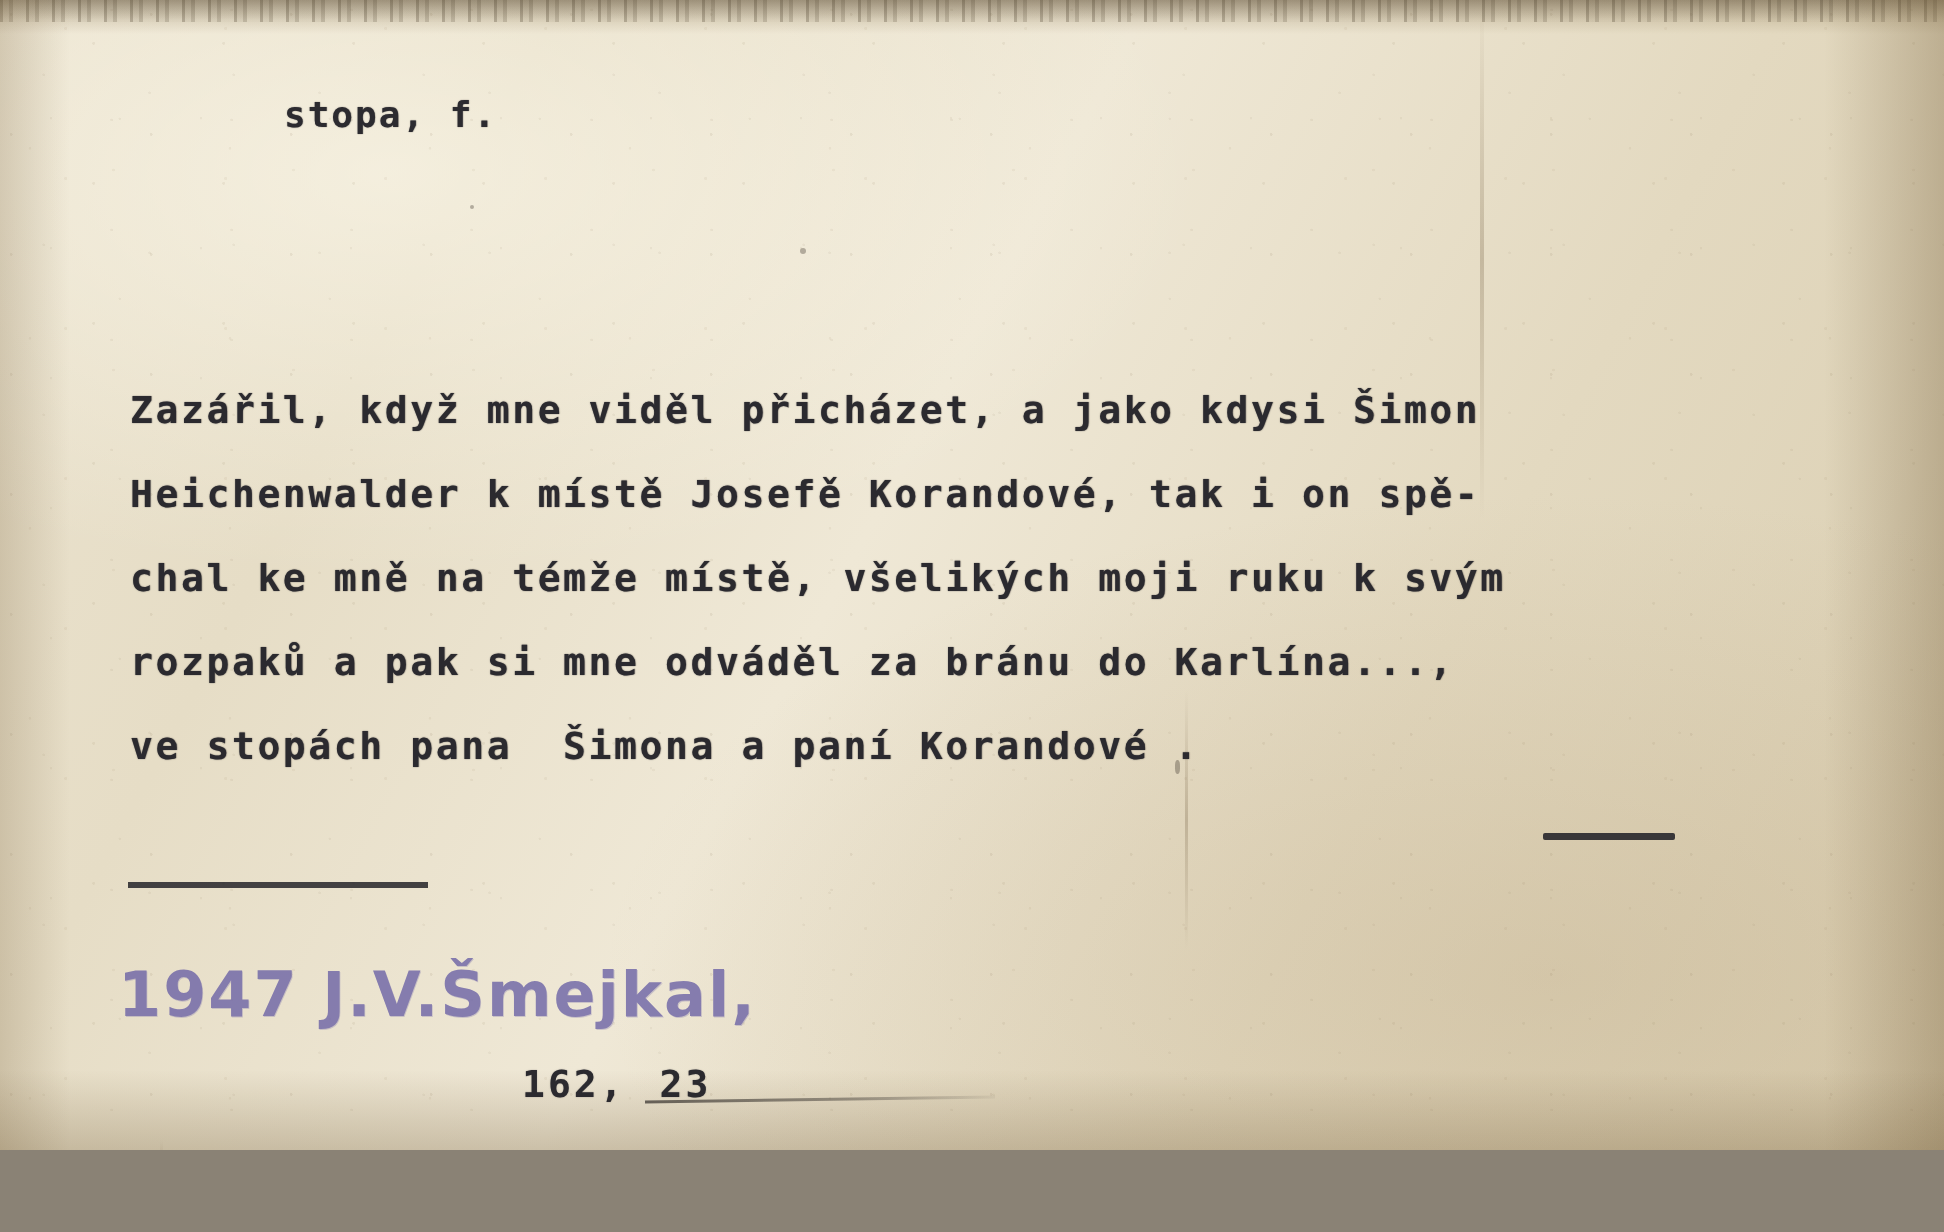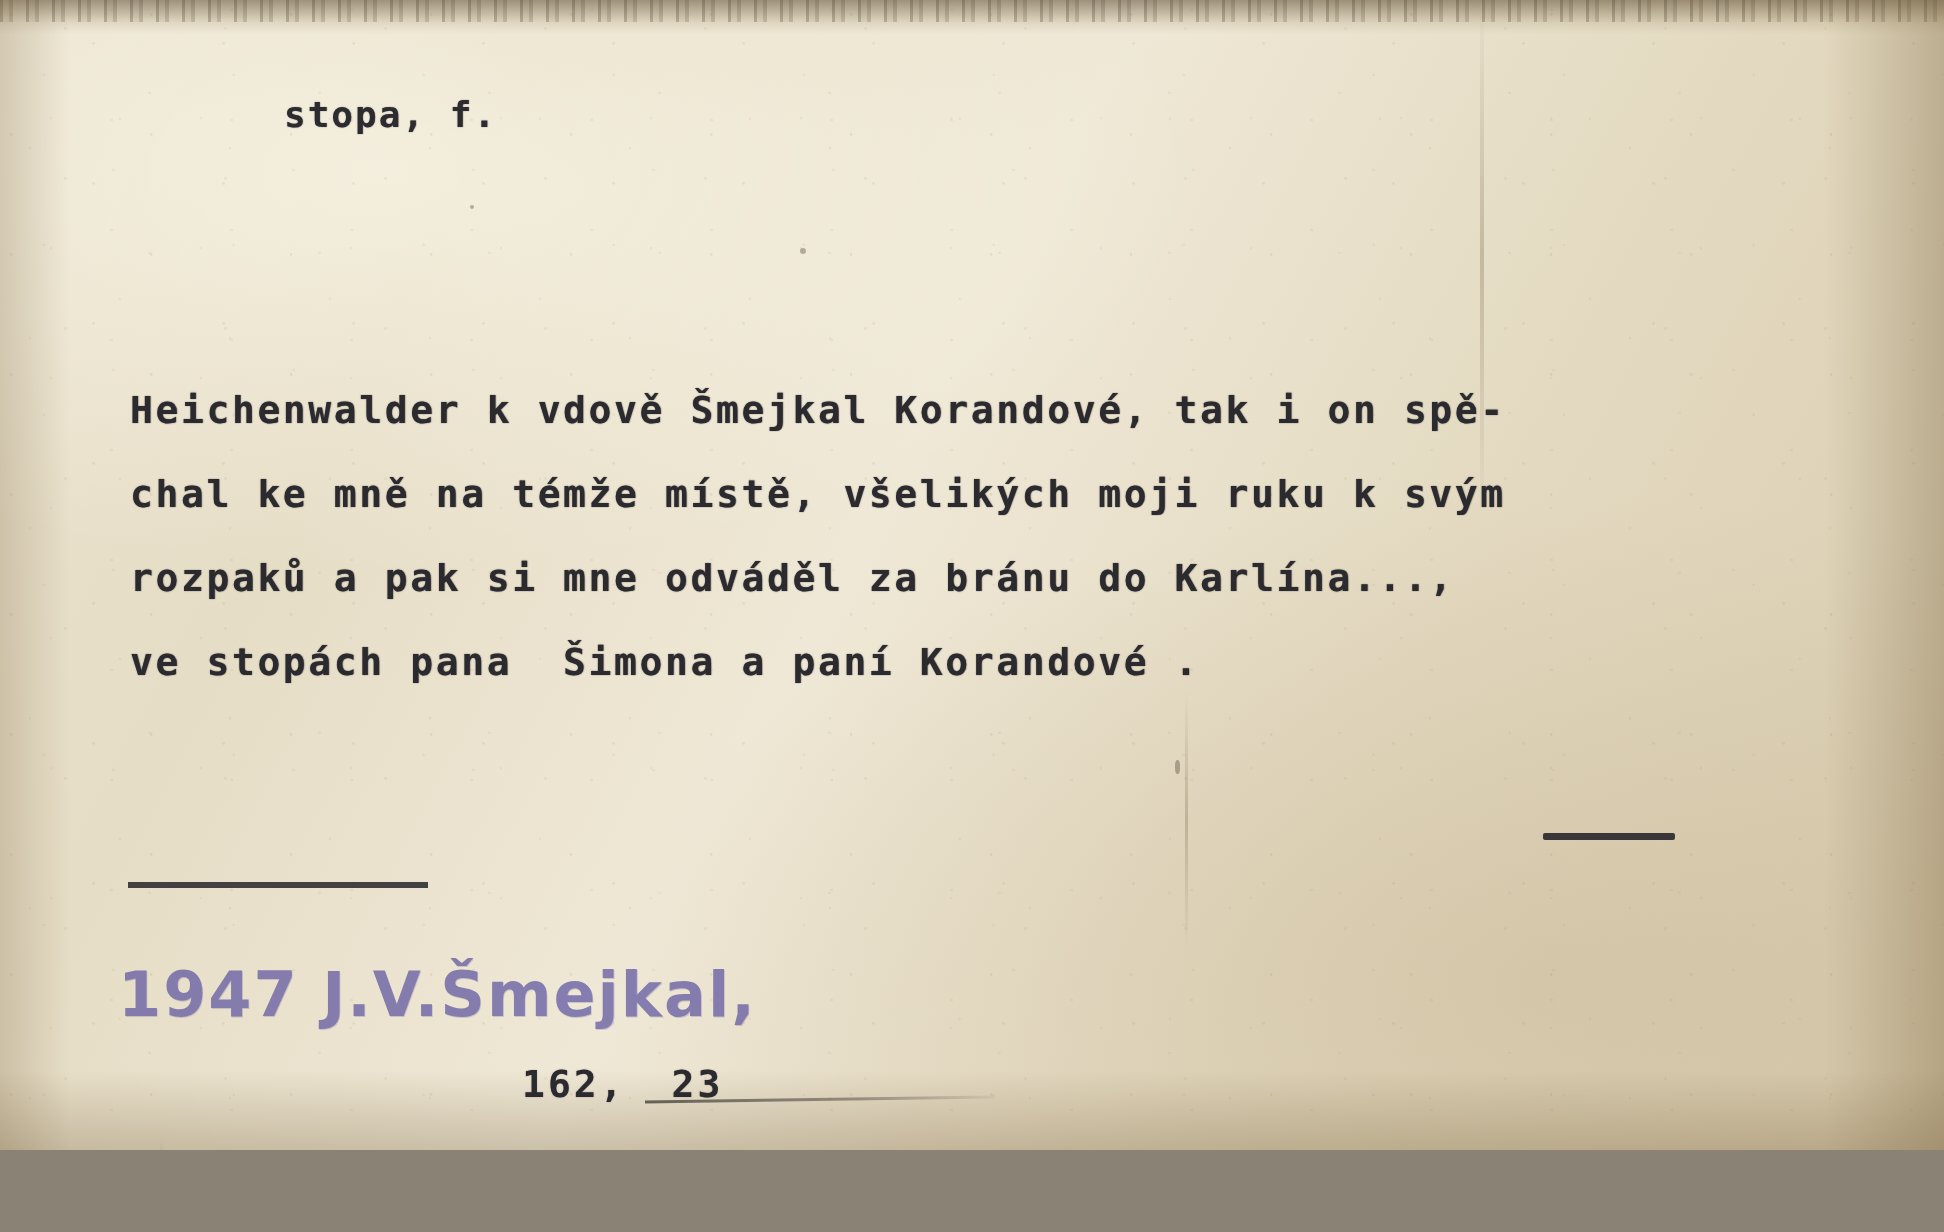--- a/index.html
+++ b/index.html
@@ -185,21 +185,21 @@
   #pageref {
     position: absolute;
     left: 522px; top: 1062px;
     font-family: "DejaVu Sans Mono", monospace;
     font-size: 38px;
     letter-spacing: 3px;
     color: #2b2a2f;
     font-weight: 600;
     text-shadow: 0 0 1.2px rgba(40,38,45,.5);
   }
-  #pageref .num2 { margin-left: 46px; }
+  #pageref .num2 { margin-left: 34px; }
 
   
   #pencil-rule {
     position: absolute;
     left: 645px;
     top: 1098px;
     width: 350px;
     height: 3px;
     background: linear-gradient(to right, rgba(60,55,50,.75), rgba(60,55,50,.45) 60%, rgba(60,55,50,.05));
     transform: rotate(-0.8deg);
@@ -229,21 +229,22 @@
   <div class="crease" style="left:160px; top:1140px; width:3px; height:90px;"></div>
 
   <div class="fleck" style="left:800px; top:248px; width:6px; height:6px;"></div>
   <div class="fleck" style="left:1175px; top:760px; width:5px; height:14px; border-radius:40%;"></div>
   <div class="fleck" style="left:470px; top:205px; width:4px; height:4px;"></div>
 
   <div class="typed" id="hdr-1">stopa, f.</div>
 
 
   <div id="body-block">
-    <div class="bodyline">Heichenwalder k vdově Šmejkal Korandové, tak i on spě-</div>
+    <div class="bodyline">Zazářil, když mne viděl přicházet, a jako kdysi Šimon</div>
+    <div class="bodyline">Heichenwalder k místě Josefě Korandové, tak i on spě-</div>
     <div class="bodyline">chal ke mně na témže místě, všelikých moji ruku k svým</div>
     <div class="bodyline">rozpaků a pak si mne odváděl za bránu do Karlína...,</div>
     <div class="bodyline indent-pana">ve stopách pana  Šimona a paní Korandové .</div>
   </div>
 
   <div id="dash-underline"></div>
   <div id="ve-stopach-underline"></div>
 
   <div class="stamp" id="stamp-1">1947 J.V.Šmejkal,</div>
 

